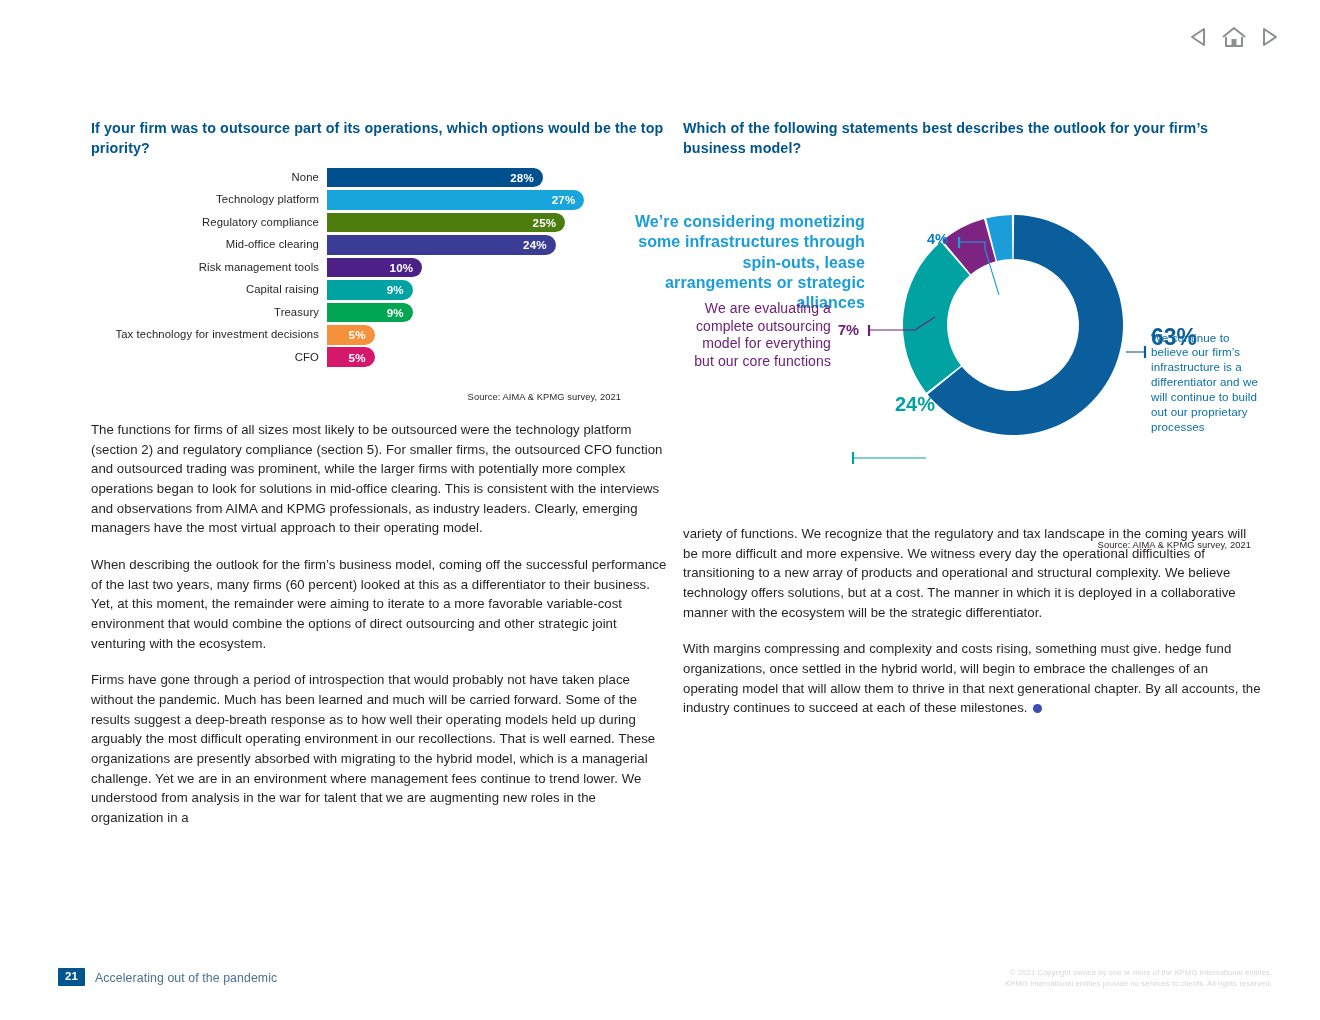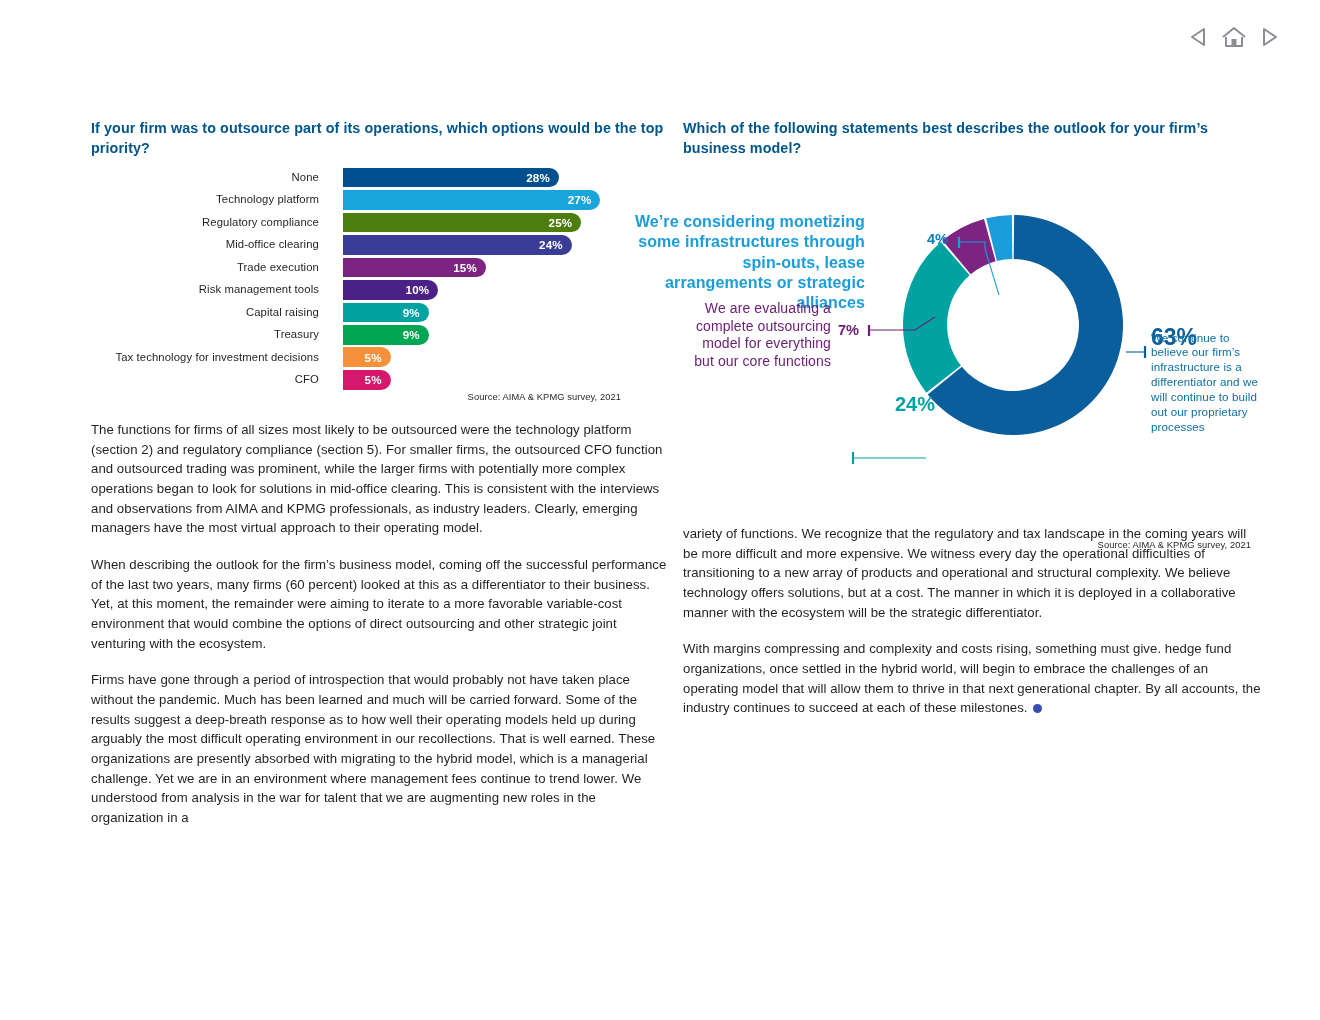--- a/index.html
+++ b/index.html
@@ -27,21 +27,21 @@
     color:#00558c;
     font-size:14.3px;
     font-weight:bold;
     line-height:1.42;
     letter-spacing:.1px;
     margin:0 0 8px 0;
   }
 
   
   .barchart{position:relative;width:578px;height:236px;margin-top:9px;}
-  .bar-row{display:flex;align-items:center;height:19.6px;margin-bottom:2.9px;gap:16px;}
+  .bar-row{display:flex;align-items:center;height:19.6px;margin-bottom:2.9px;}
   .bar-label{
     width:228px;text-align:right;padding-right:8px;
     font-size:11.3px;color:#231f20;line-height:1;white-space:nowrap;
     letter-spacing:.1px;
   }
   .bar-track{position:relative;flex:1;height:19.6px;}
   .bar-fill{
     height:19.6px;border-radius:0 10px 10px 0;
     display:flex;align-items:center;justify-content:flex-end;
     box-sizing:border-box;padding-right:9px;
@@ -160,28 +160,20 @@
           </div>
           <div class="bar-row">
             <div class="bar-label">Mid-office clearing</div>
             <div class="bar-track">
               <div class="bar-fill" style="width: 228.857px; background: rgb(59, 60, 150);">
                 <span class="bar-val">24%</span>
               </div>
             </div>
           </div>
           <div class="bar-row">
-            <div class="bar-label">Trade execution</div>
-            <div class="bar-track">
-              <div class="bar-fill" style="width: 143.036px; background: rgb(125, 36, 130);">
-                <span class="bar-val">15%</span>
-              </div>
-            </div>
-          </div>
-          <div class="bar-row">
             <div class="bar-label">Risk management tools</div>
             <div class="bar-track">
               <div class="bar-fill" style="width: 95.3571px; background: rgb(75, 32, 135);">
                 <span class="bar-val">10%</span>
               </div>
             </div>
           </div>
           <div class="bar-row">
             <div class="bar-label">Capital raising</div>
             <div class="bar-track">
@@ -267,14 +259,22 @@
 
       <div class="src src-donut">Source: AIMA &amp; KPMG survey, 2021</div>
     </div>
   </div>
 
   <div class="right-body body">
     <p>variety of functions. We recognize that the regulatory and tax landscape in the coming years will be more difficult and more expensive. We witness every day the operational difficulties of transitioning to a new array of products and operational and structural complexity. We believe technology offers solutions, but at a cost. The manner in which it is deployed in a collaborative manner with the ecosystem will be the strategic differentiator.</p>
     <p><span>With margins compressing and complexity and costs rising, something must give. hedge fund organizations, once settled in the hybrid world, will begin to embrace the challenges of an operating model that will allow them to thrive in that next generational chapter. By all accounts, the industry continues to succeed at each of these milestones.</span><span class="endmark"></span></p>
   </div>
 
+  <div class="footer">
+    <div class="pagebox">21</div>
+    <div class="foot-title">Accelerating out of the pandemic</div>
+    <div class="copyright">
+      <div>© 2021 Copyright owned by one or more of the KPMG International entities.</div>
+      <div>KPMG International entities provide no services to clients.  All rights reserved.</div>
+    </div>
+  </div>
 
 </div>
 
 </body></html>

